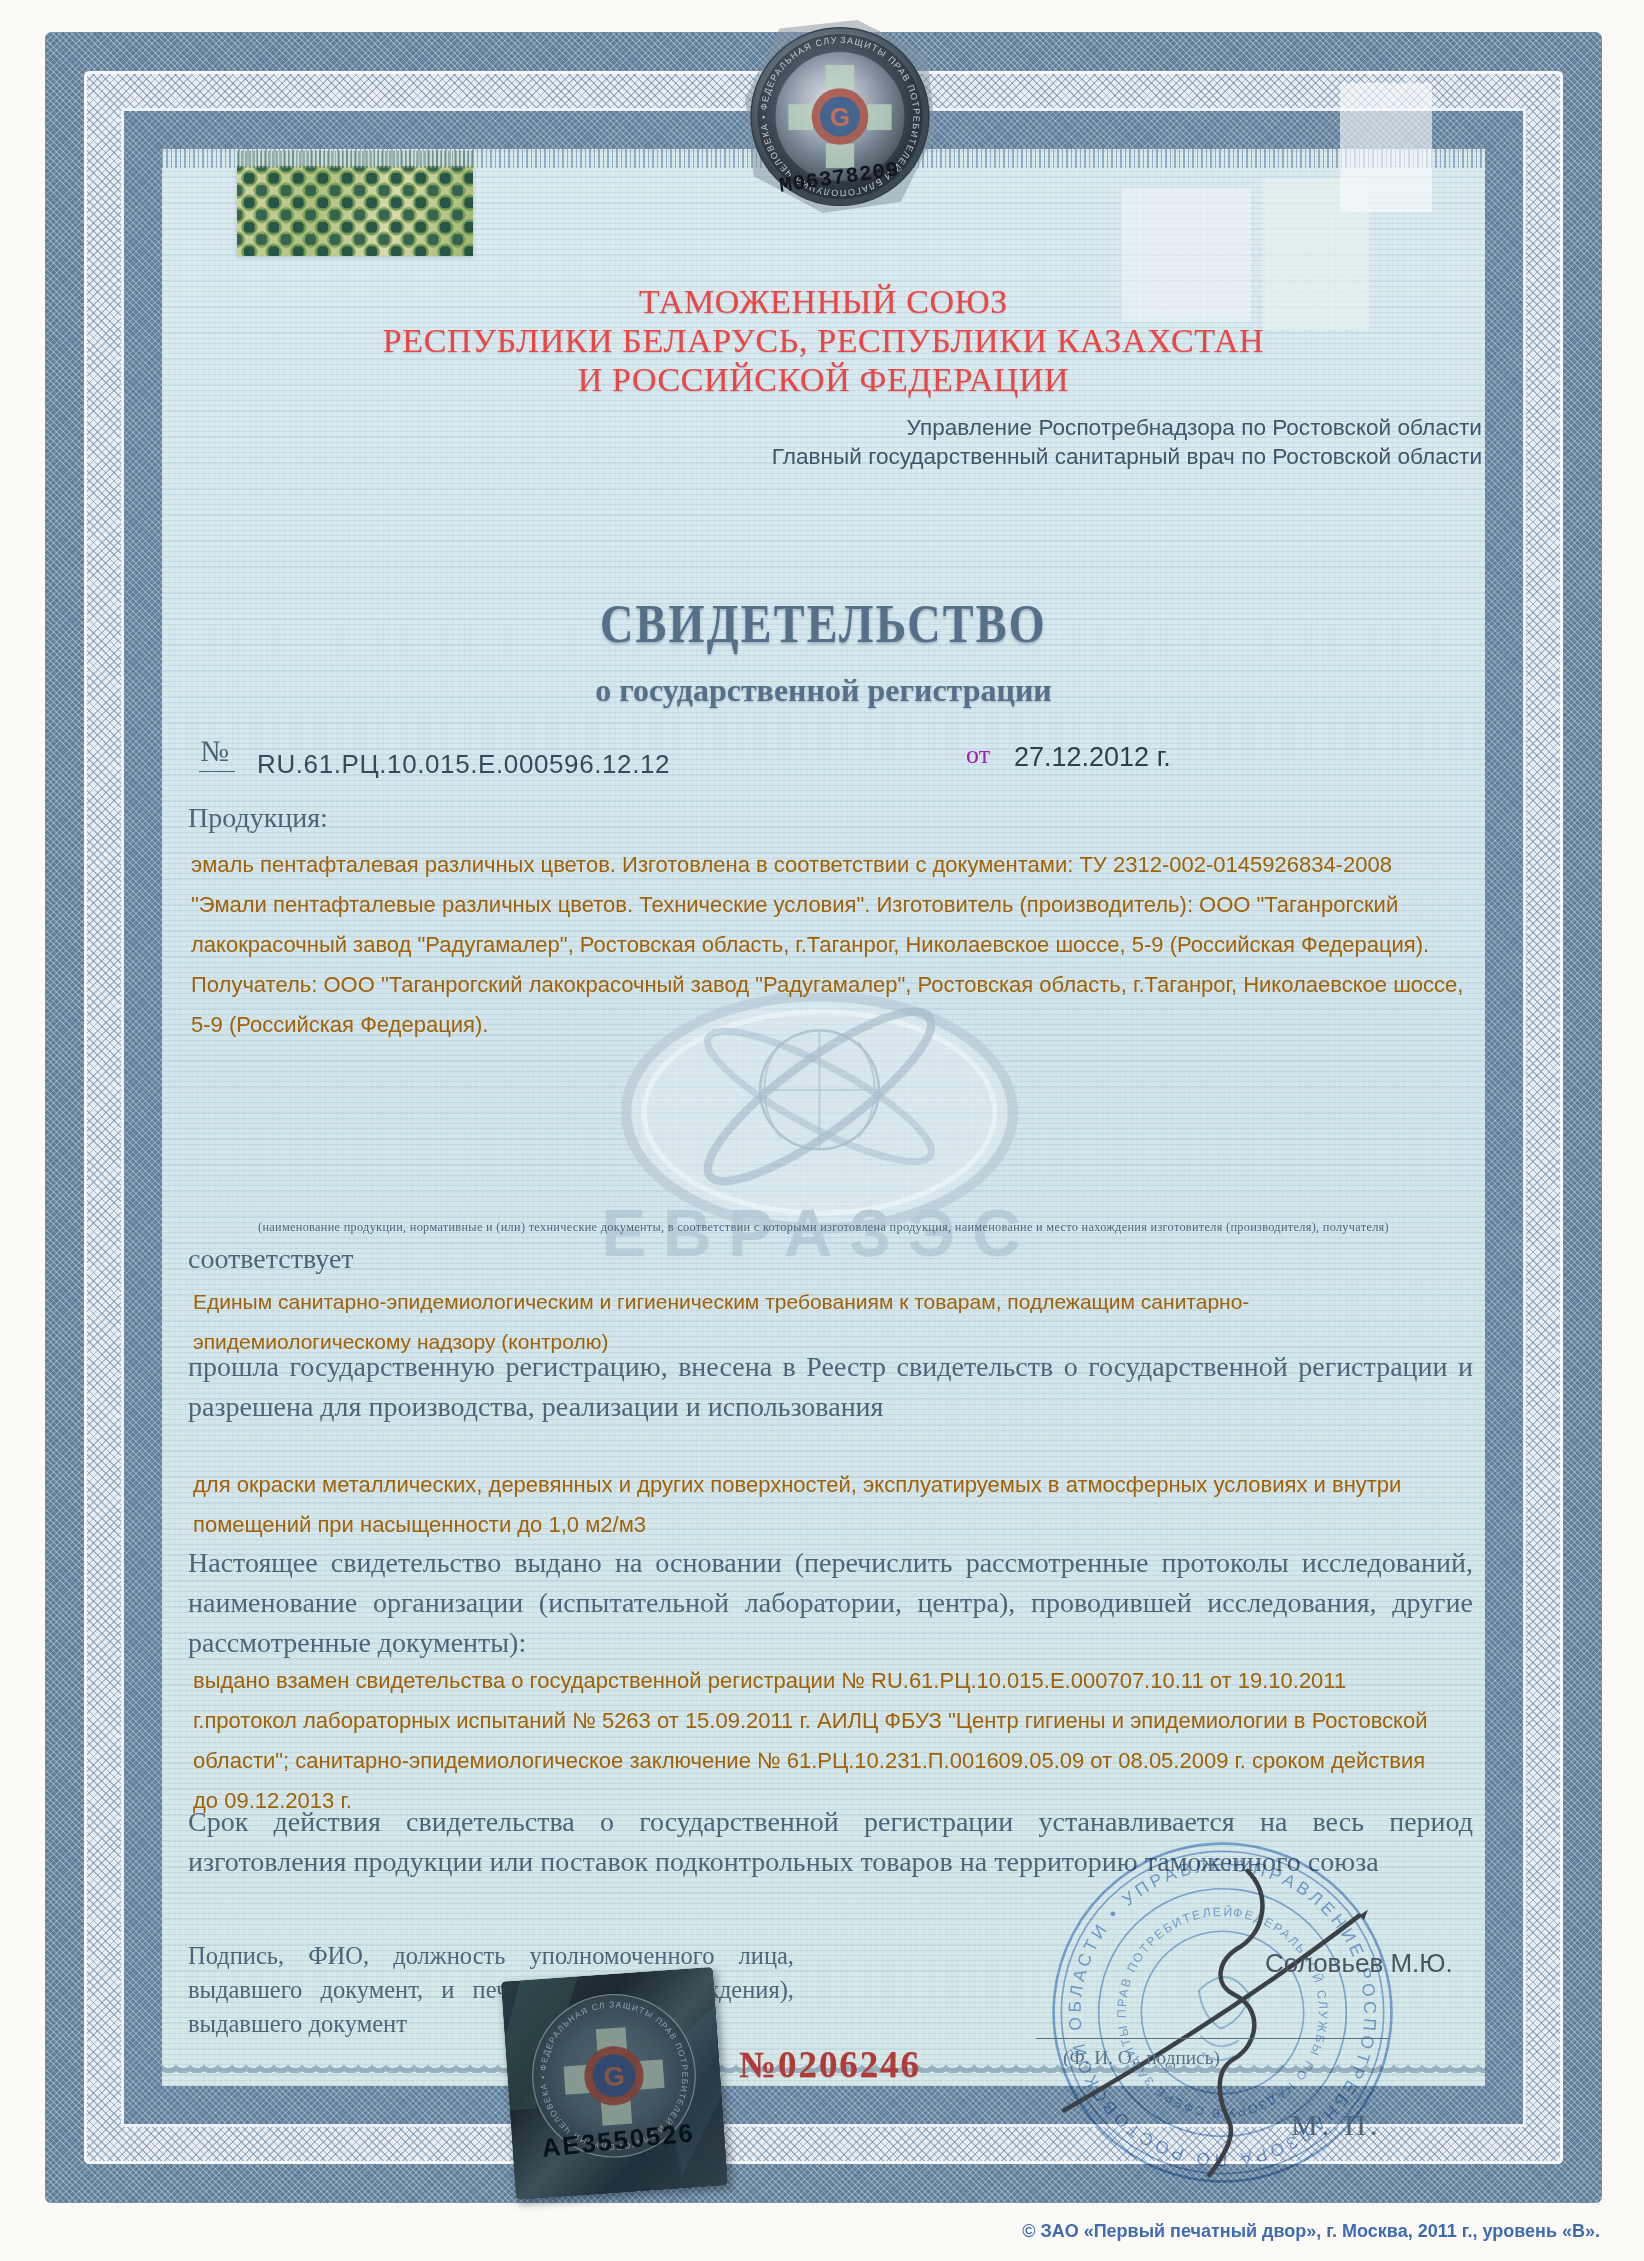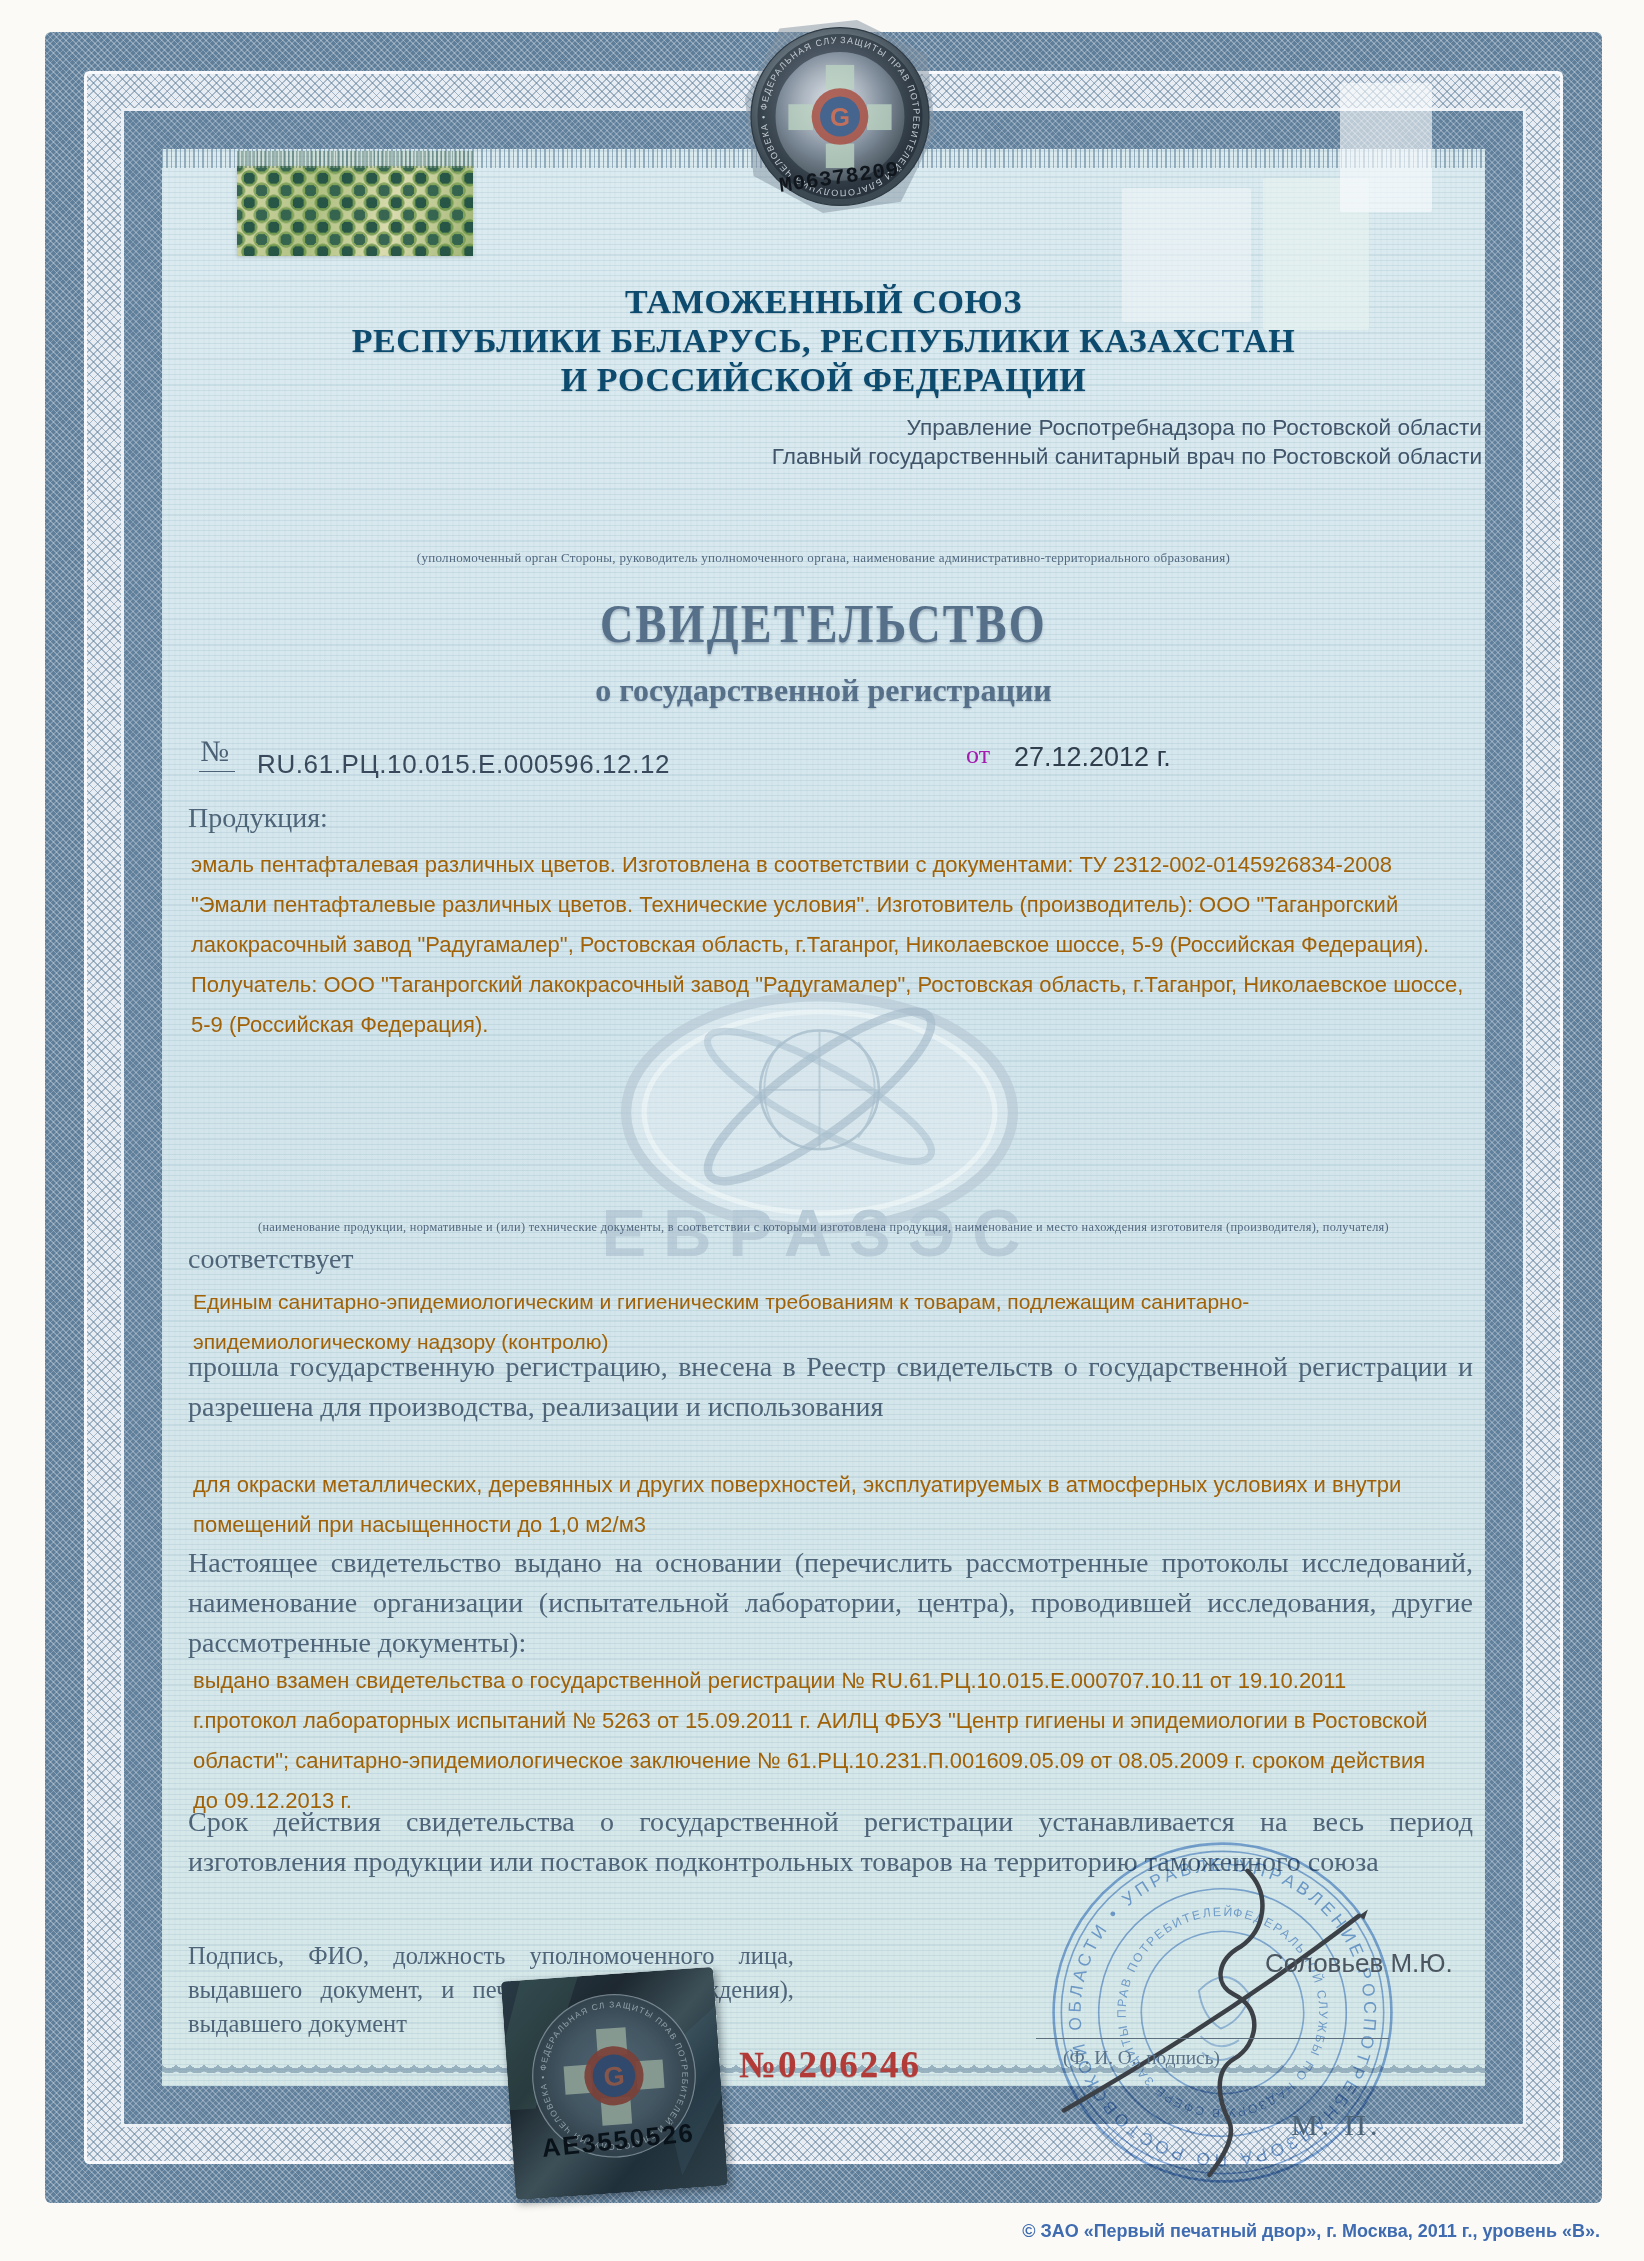--- a/index.html
+++ b/index.html
@@ -43,21 +43,21 @@
     background:
       radial-gradient(circle at 12.3px 12.3px, rgba(22,72,58,.95) 0 5.8px, rgba(98,142,62,.85) 5.8px 7.7px, rgba(210,214,160,0) 8.4px) 0 0/24.5px 24.5px,
       radial-gradient(circle at 12.3px 12.3px, rgba(30,82,64,.9) 0 5.8px, rgba(110,150,70,.8) 5.8px 7.7px, rgba(210,214,160,0) 8.4px) 12.3px 12.3px/24.5px 24.5px,
       linear-gradient(105deg,#d3d6a4 0%,#aebf7e 35%,#dadbac 65%,#9cb26d 100%);
     box-shadow:0 1.3px 3.9px rgba(40,60,50,.25);}
   .foil::before{content:"";position:absolute;left:0;right:0;top:-15.5px;height:17px;
       background:repeating-linear-gradient(90deg, rgba(70,110,90,.5) 0 1.9px, rgba(190,205,180,.4) 1.9px 3.9px);}
   
   .tx{position:absolute;color:#4d6478;}
   .center{text-align:center;left:165px;width:1317px;}
-  .u-line{font-weight:700;font-size:34px;line-height:39px;color:#0c4a6e;letter-spacing:0.6px;
+  .u-line{font-weight:400;font-size:34px;line-height:39px;color:#ef4444;letter-spacing:0.6px;
           text-shadow:0 1.3px 1.3px rgba(60,80,100,.25);}
   .auth{font-family:"Liberation Sans","DejaVu Sans",sans-serif;font-size:22.6px;line-height:30px;color:#40556a;text-align:right;}
   .cap{font-size:13px;color:#50677e;letter-spacing:0.3px;}
   .title{font-weight:700;font-size:55px;letter-spacing:2.6px;color:#56708a;
          transform:scaleX(.84);transform-origin:center;
          text-shadow:0 1.9px 2.6px rgba(60,80,105,.35);}
   .subtitle{font-weight:700;font-size:32px;color:#56708a;text-shadow:0 1.3px 1.9px rgba(60,80,105,.3);}
   .no-sign{font-size:30px;color:#4b6175;border-bottom:1.9px solid #4b6175;padding:0 6.4px 2.6px 1.3px;}
   .num-val,.sans{font-family:"Liberation Sans","DejaVu Sans",sans-serif;}
   .num-val{font-size:26px;color:#39495b;letter-spacing:0.6px;}
@@ -109,21 +109,20 @@
     <ellipse cx="480" cy="160" rx="210" ry="56" fill="none" stroke="#8aa2b6" stroke-width="13" opacity=".65" transform="rotate(-36 480 160)"></ellipse>
     <ellipse cx="480" cy="160" rx="195" ry="48" fill="none" stroke="#90a8bb" stroke-width="11" opacity=".55" transform="rotate(28 480 160)"></ellipse>
     <text x="480" y="408" text-anchor="middle" font-family="Liberation Sans, DejaVu Sans, sans-serif" font-weight="bold" font-size="104" letter-spacing="26" fill="#a9bdcc">ЕВРАЗЭС</text>
   </svg>
 
   <div class="tx center u-line" style="top:282px;">ТАМОЖЕННЫЙ СОЮЗ</div>
   <div class="tx center u-line" style="top:321px;">РЕСПУБЛИКИ БЕЛАРУСЬ, РЕСПУБЛИКИ КАЗАХСТАН</div>
   <div class="tx center u-line" style="top:360px;">И РОССИЙСКОЙ ФЕДЕРАЦИИ</div>
   <div class="tx center auth" style="top:413px;">Управление Роспотребнадзора по Ростовской области</div>
   <div class="tx center auth" style="top:442px;">Главный государственный санитарный врач по Ростовской области</div>
-  <div class="tx center cap" style="top:550px;">(уполномоченный орган Стороны, руководитель уполномоченного органа, наименование административно-территориального образования)</div>
 
   <div class="tx center title" style="top:592px;">СВИДЕТЕЛЬСТВО</div>
   <div class="tx center subtitle" style="top:672px;">о государственной регистрации</div>
 
   <div class="tx no-sign" style="left:199px;top:734px;">№</div>
   <div class="tx num-val" style="left:257px;top:749px;">RU.61.РЦ.10.015.Е.000596.12.12</div>
   <div class="tx from-label" style="left:966px;top:740px;">от</div>
   <div class="tx date-val sans" style="left:1014px;top:742px;">27.12.2012 г.</div>
 
   <div class="tx lbl" style="left:188px;top:802px;">Продукция:</div>

